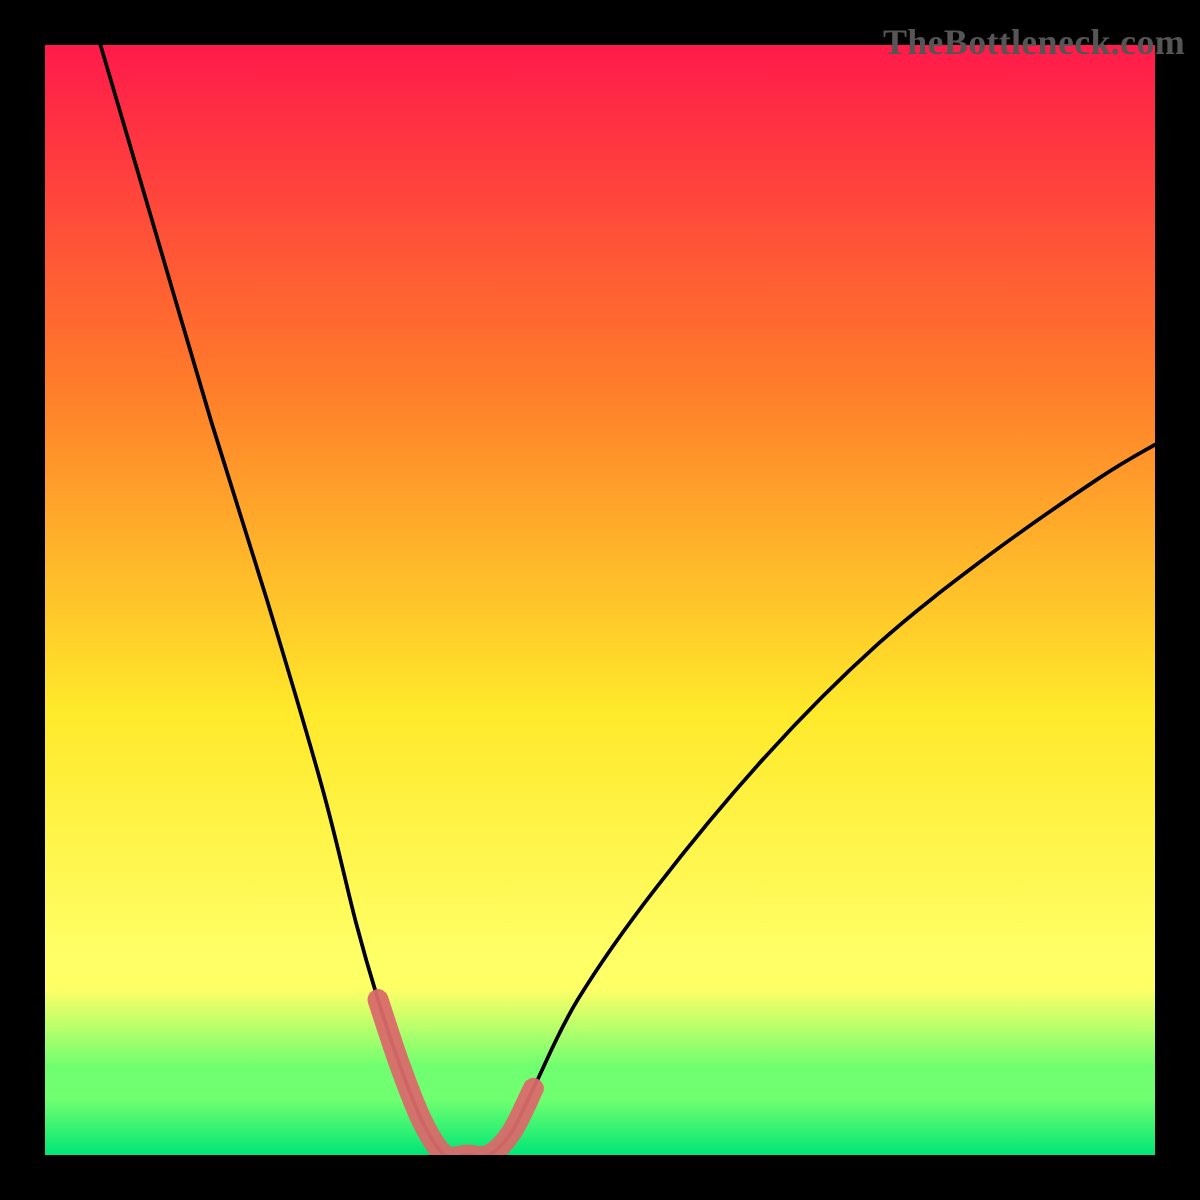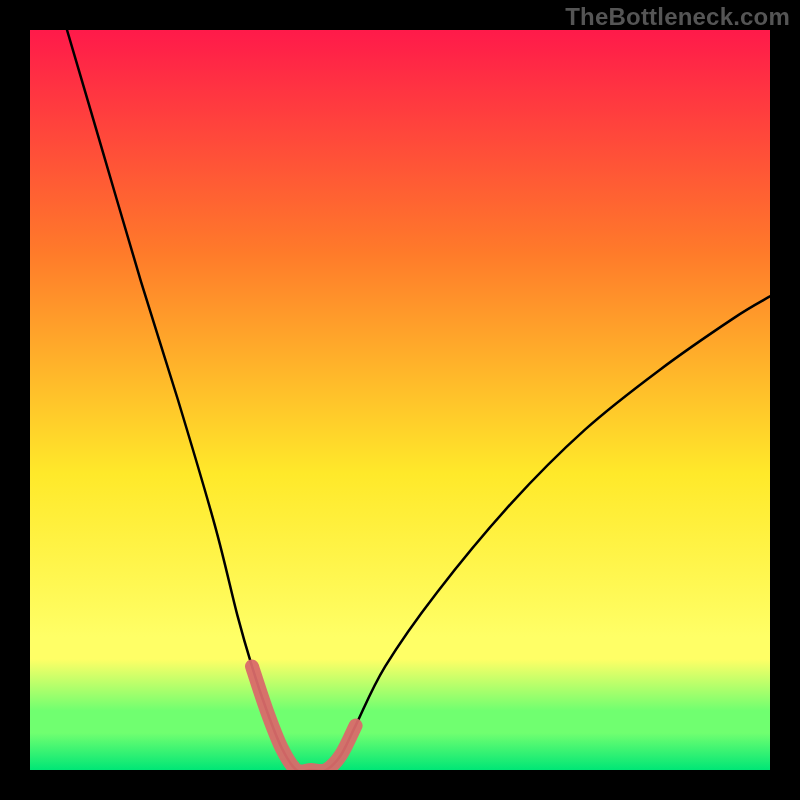--- a/index.html
+++ b/index.html
@@ -21,23 +21,23 @@
   .gradient {
     position: absolute;
     inset: 0;
   }
   .curve-svg {
     position: absolute;
     inset: 0;
   }
   .watermark {
     position: absolute;
-    top: 3px;
+    top: 16px;
     right: 10px;
-    font-family: Liberation Sans, sans-serif;
+    font-family: Liberation Serif, serif;
     font-size: 24px;
     font-weight: 600;
     color: #555;
     letter-spacing: 0.2px;
     user-select: none;
   }
 </style>
 </head>
 <body>
 

